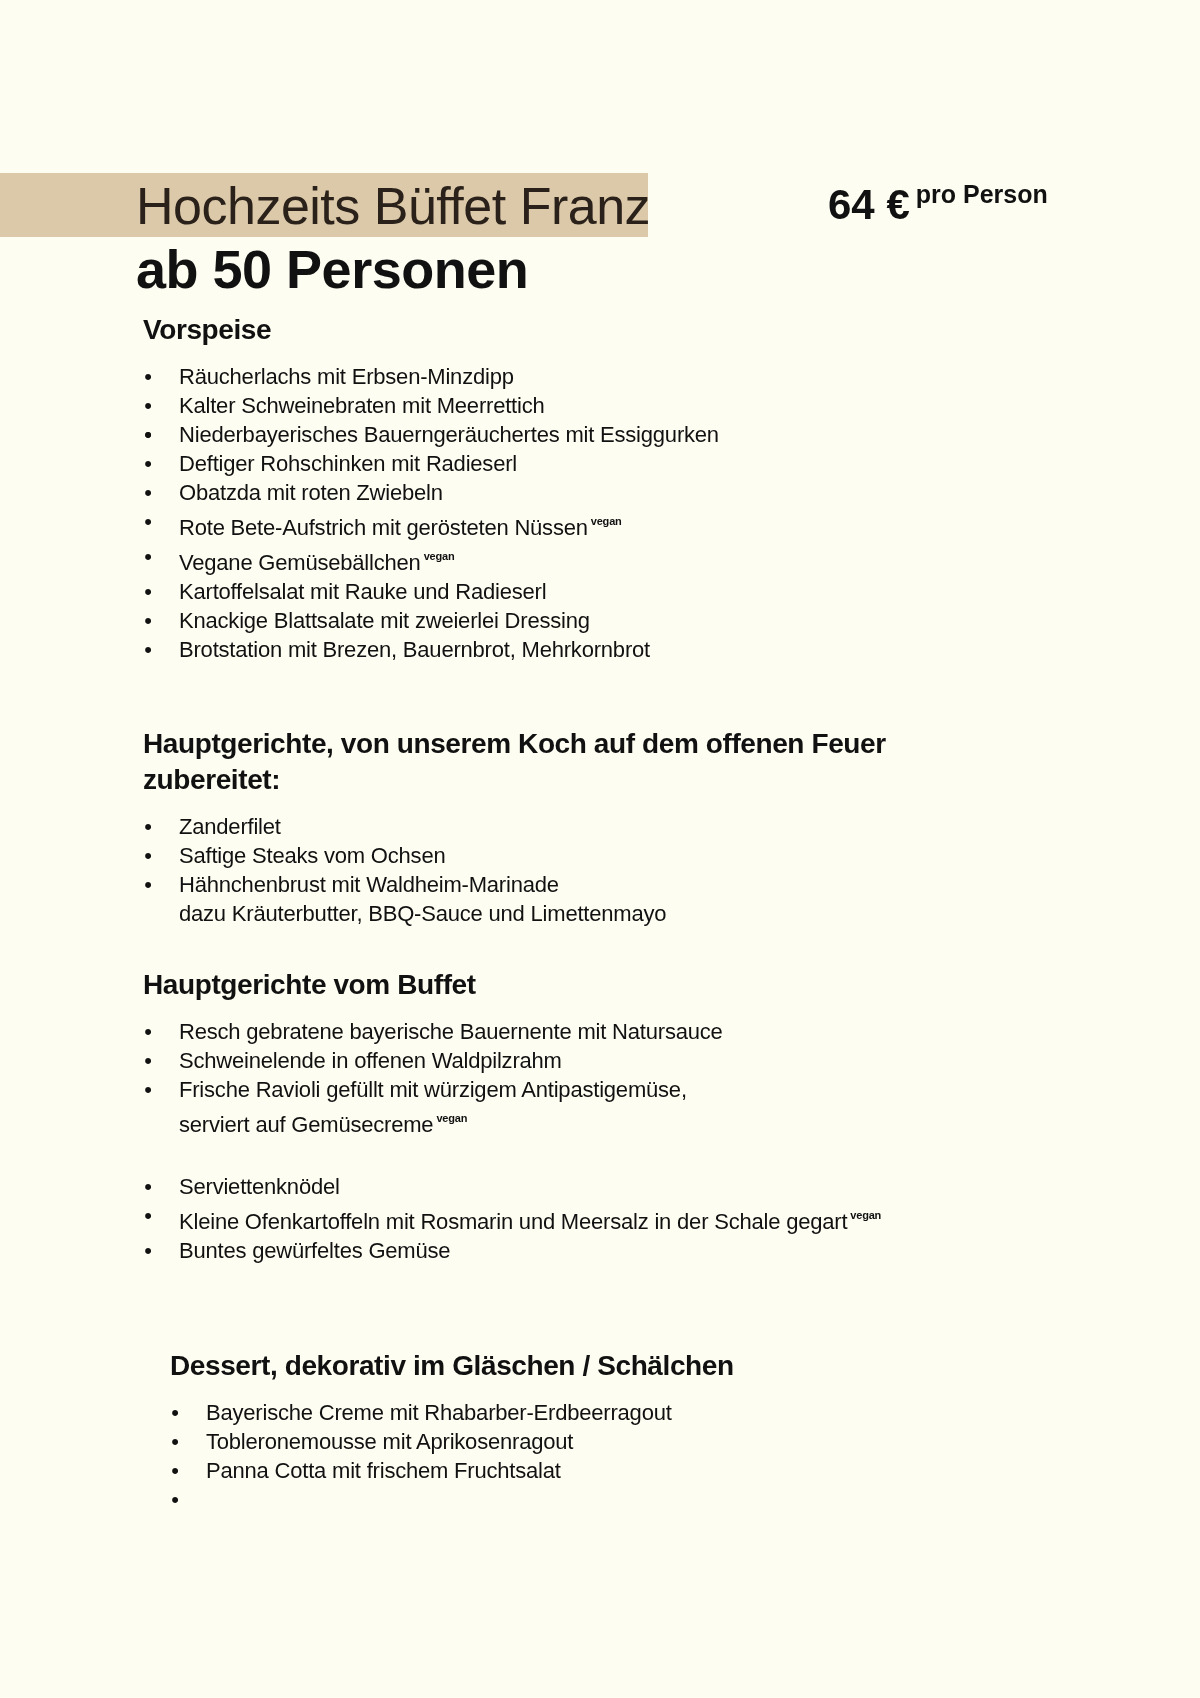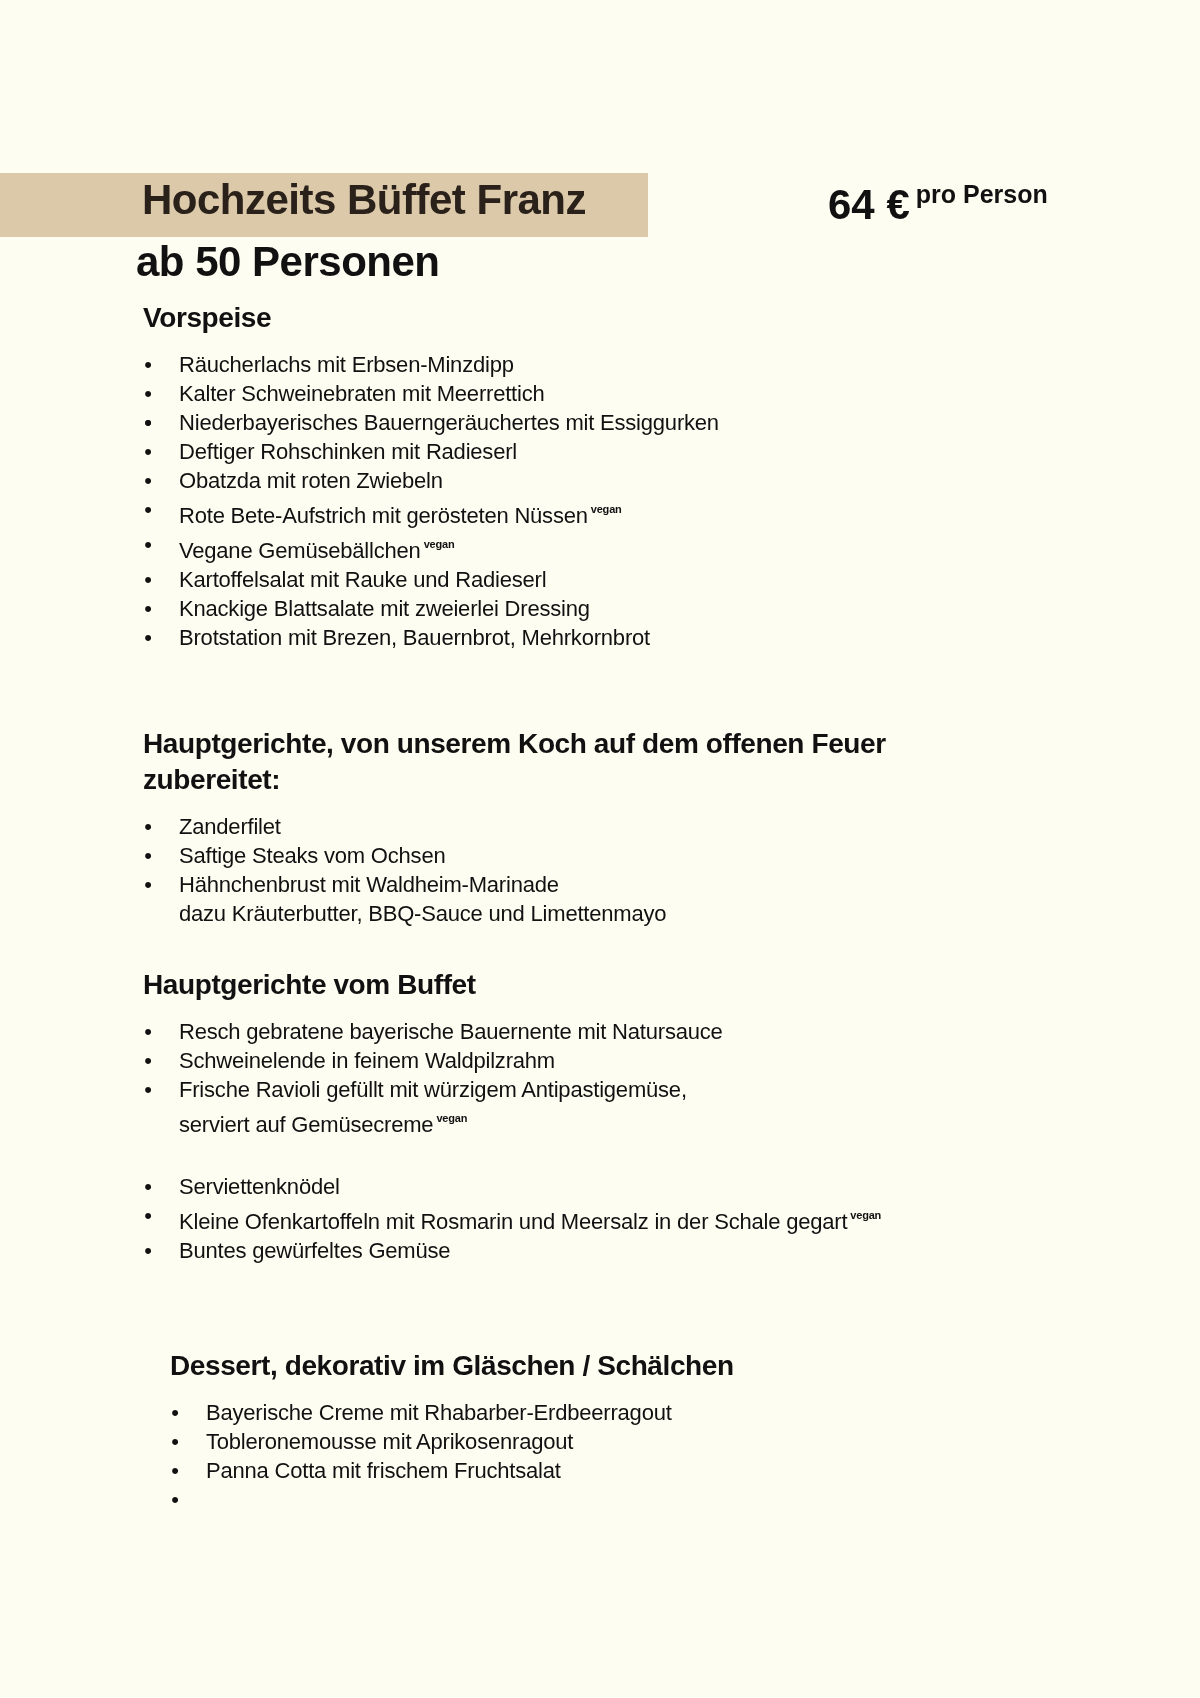--- a/index.html
+++ b/index.html
@@ -11,26 +11,26 @@
       position: relative;
       overflow: hidden;
     }
     .title-band {
       position: absolute; left: 0; top: 173px;
       width: 648px; height: 64px;
       background: #dcc9a9;
     }
     .title {
       position: absolute; left: 136px; top: 176px;
-      font-size: 42px; font-weight: bold; color: #2a211a;
-      letter-spacing: -0.5px; white-space: nowrap; margin-left: 6px;
+      font-size: 52px; font-weight: normal; color: #2a211a;
+      letter-spacing: -0.5px; white-space: nowrap;
     }
     .subtitle {
       position: absolute; left: 136px; top: 238px;
-      font-size: 42px; font-weight: bold; color: #111;
+      font-size: 54px; font-weight: bold; color: #111;
       letter-spacing: -0.5px; white-space: nowrap;
     }
     .price {
       position: absolute; left: 828px; top: 180px;
       white-space: nowrap; color: #111;
     }
     .price .amount { font-size: 42px; font-weight: bold; }
     .price .unit { font-size: 25px; font-weight: bold; vertical-align: 16px; margin-left: 6px; }
     .section { position: absolute; left: 143px; width: 900px; }
     .section h2 {
@@ -54,21 +54,21 @@
 </head>
 <body>
 
 <div class="title-band"></div>
 <div class="title">Hochzeits Büffet Franz</div>
 <div class="subtitle">ab 50 Personen</div>
 <div class="price">
   <span class="amount">64 €</span><span class="unit">pro Person</span>
 </div>
 
-<div class="section" style="top:300px;">
+<div class="section" style="top:312px;">
   <h2>Vorspeise</h2>
   <ul>
     <li><span class="bullet">•</span><span>Räucherlachs mit Erbsen-Minzdipp</span></li>
     <li><span class="bullet">•</span><span>Kalter Schweinebraten mit Meerrettich</span></li>
     <li><span class="bullet">•</span></li>
     <li><span class="bullet">•</span><span>Niederbayerisches Bauerngeräuchertes mit Essiggurken</span></li>
     <li><span class="bullet">•</span><span>Deftiger Rohschinken mit Radieserl</span></li>
     <li><span class="bullet">•</span><span>Obatzda mit roten Zwiebeln</span></li>
     <li><span class="bullet">•</span><span>Rote Bete-Aufstrich mit gerösteten Nüssen</span><span class="vegan">vegan</span></li>
     <li><span class="bullet">•</span><span>Vegane Gemüsebällchen</span><span class="vegan">vegan</span></li>
@@ -87,21 +87,21 @@
     <li><span class="bullet">•</span><span>Zanderfilet</span></li>
     <li><span class="bullet">•</span><span>Saftige Steaks vom Ochsen</span></li>
     <li><span class="bullet">•</span><span>Hähnchenbrust mit Waldheim-Marinade</span><span class="cont">dazu Kräuterbutter, BBQ-Sauce und Limettenmayo</span></li>
   </ul>
 </div>
 
 <div class="section" style="top:967px;">
   <h2>Hauptgerichte vom Buffet</h2>
   <ul>
     <li><span class="bullet">•</span><span>Resch gebratene bayerische Bauernente mit Natursauce</span></li>
-    <li><span class="bullet">•</span><span>Schweinelende in feinem Waldpilzrahm</span></li>
+    <li><span class="bullet">•</span><span>Schweinelende in offenen Waldpilzrahm</span></li>
     <li><span class="bullet">•</span><span>Frische Ravioli gefüllt mit würzigem Antipastigemüse,</span><span class="cont"><span>serviert auf Gemüsecreme</span><span class="vegan">vegan</span></span></li>
   </ul>
 </div>
 
 <div class="section" style="top:1172px;">
   <ul>
     <li><span class="bullet">•</span><span>Serviettenknödel</span></li>
     <li><span class="bullet">•</span><span>Kleine Ofenkartoffeln mit Rosmarin und Meersalz in der Schale gegart</span><span class="vegan">vegan</span></li>
     <li><span class="bullet">•</span><span>Buntes gewürfeltes Gemüse</span></li>
   </ul>

